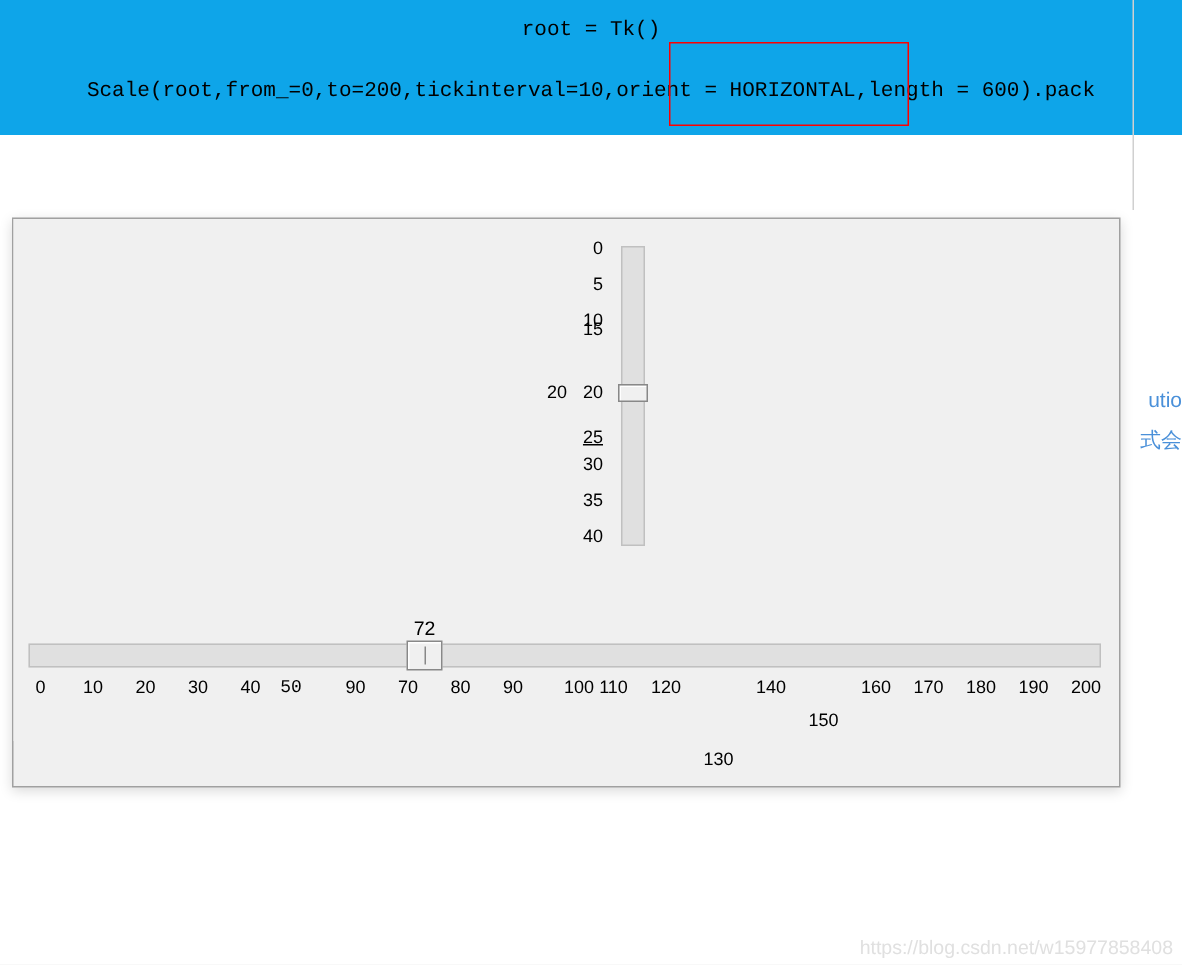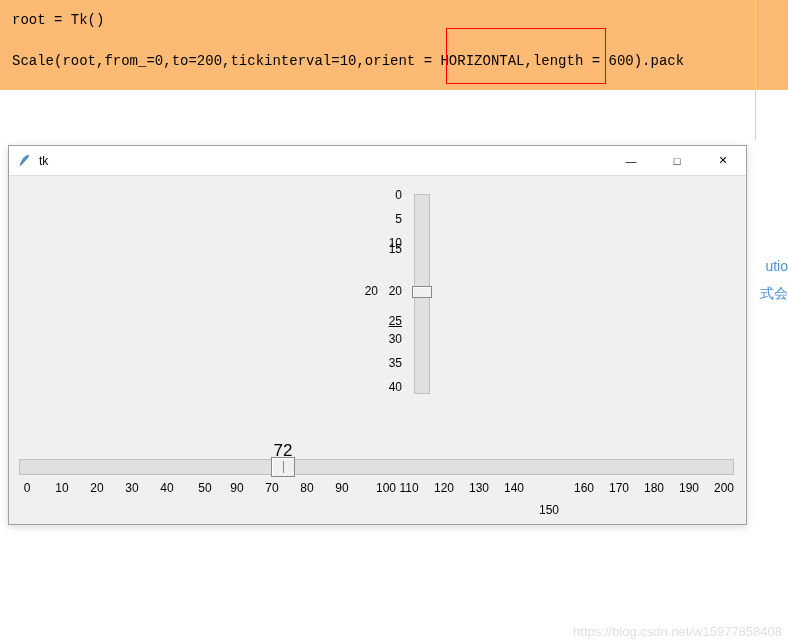--- a/index.html
+++ b/index.html
@@ -9,21 +9,22 @@
       width: 788px;
       height: 643px;
       position: relative;
       overflow: hidden;
     }
     .code-area {
       padding: 8px 12px;
       font-size: 14px;
       line-height: 1.8;
       color: #000;
-      background: #fdba74;
+      background: #0ea5e9;
+      text-align: center;
     }
     .code-line {
       white-space: pre;
       font-family: 'SimSun', 'Courier New', monospace;
     }
     .red-box {
       position: absolute;
       border: 1.5px solid #ff0000;
       pointer-events: none;
     }
@@ -123,21 +124,21 @@
     .hscale {
       position: absolute;
       left: 10px;
       top: 265px;
       width: 715px;
       height: 70px;
     }
     .hscale-value {
       position: absolute;
       font-family: 'Segoe UI', Arial, sans-serif;
-      font-size: 17px;
+      font-size: 13px;
       color: #000;
       top: 0;
       text-align: center;
       width: 30px;
     }
     .hscale-track {
       position: absolute;
       left: 0;
       top: 18px;
       width: 715px;
@@ -208,32 +209,20 @@
   <div class="code-line">Scale(root,from_=0,to=200,tickinterval=10,orient = HORIZONTAL,length = 600).pack</div>
   <div style="height:8px"></div>
 </div>
 
 <div class="red-box" style="left:446px; top:28px; width:160px; height:56px;"></div>
 
 <div class="side-text" style="top:258px;margin-left:31px;">utio</div>
 <div class="side-text" style="top:285px;">式会</div>
 
 <div class="tk-window">
-  <div class="titlebar">
-    <svg class="feather-icon" viewBox="0 0 16 16">
-      <path d="M3 13 Q5 3 12 2 Q11 5 8 8 Q6 10 4 12 Z" fill="#5b9bd5" stroke="#3a6fa0" stroke-width="0.5"></path>
-      <path d="M4 12 Q6 7 11 3" fill="none" stroke="#3a6fa0" stroke-width="0.5"></path>
-    </svg>
-    <span class="title-text">tk</span>
-    <div class="win-controls">
-      <div class="win-btn">—</div>
-      <div class="win-btn">□</div>
-      <div class="win-btn">✕</div>
-    </div>
-  </div>
   <div class="tk-content">
 
     <div class="vscale">
       <div class="vscale-track"></div>
       <div class="vscale-thumb" style="top:100px;"></div>
       <span class="vscale-value" style="top:98px;">20</span>
       <span class="vscale-tick" style="top:2px;">0</span>
       <span class="vscale-tick" style="top:26px;">5</span>
       <span class="vscale-tick" style="top:50px;">10</span>
       <span class="vscale-tick" style="top:56px;">15</span>
@@ -246,29 +235,29 @@
 
     <div class="hscale">
       <span class="hscale-value" style="left:249px;">72</span>
       <div class="hscale-track"></div>
       <div class="hscale-thumb" style="left:252px;"></div>
       <span class="hscale-tick" style="left:-7px;">0</span>
       <span class="hscale-tick" style="left:28px;">10</span>
       <span class="hscale-tick" style="left:63px;">20</span>
       <span class="hscale-tick" style="left:98px;">30</span>
       <span class="hscale-tick" style="left:133px;">40</span>
-      <span class="hscale-tick" style="left:171px;">50</span>
+      <span class="hscale-tick" style="left:160px;font-family:Liberation Mono, monospace;">50</span>
       <span class="hscale-tick" style="left:203px;">90</span>
       <span class="hscale-tick" style="left:238px;">70</span>
       <span class="hscale-tick" style="left:273px;">80</span>
       <span class="hscale-tick" style="left:308px;">90</span>
       <span class="hscale-tick" style="left:352px;">100</span>
       <span class="hscale-tick" style="left:375px;">110</span>
       <span class="hscale-tick" style="left:410px;">120</span>
-      <span class="hscale-tick" style="left:445px;">130</span>
+      <span class="hscale-tick" style="left:445px;margin-top:48px;">130</span>
       <span class="hscale-tick" style="left:480px;">140</span>
       <span class="hscale-tick" style="left:515px;margin-top:22px;">150</span>
       <span class="hscale-tick" style="left:550px;">160</span>
       <span class="hscale-tick" style="left:585px;">170</span>
       <span class="hscale-tick" style="left:620px;">180</span>
       <span class="hscale-tick" style="left:655px;">190</span>
       <span class="hscale-tick" style="left:690px;">200</span>
     </div>
   </div>
 </div>

